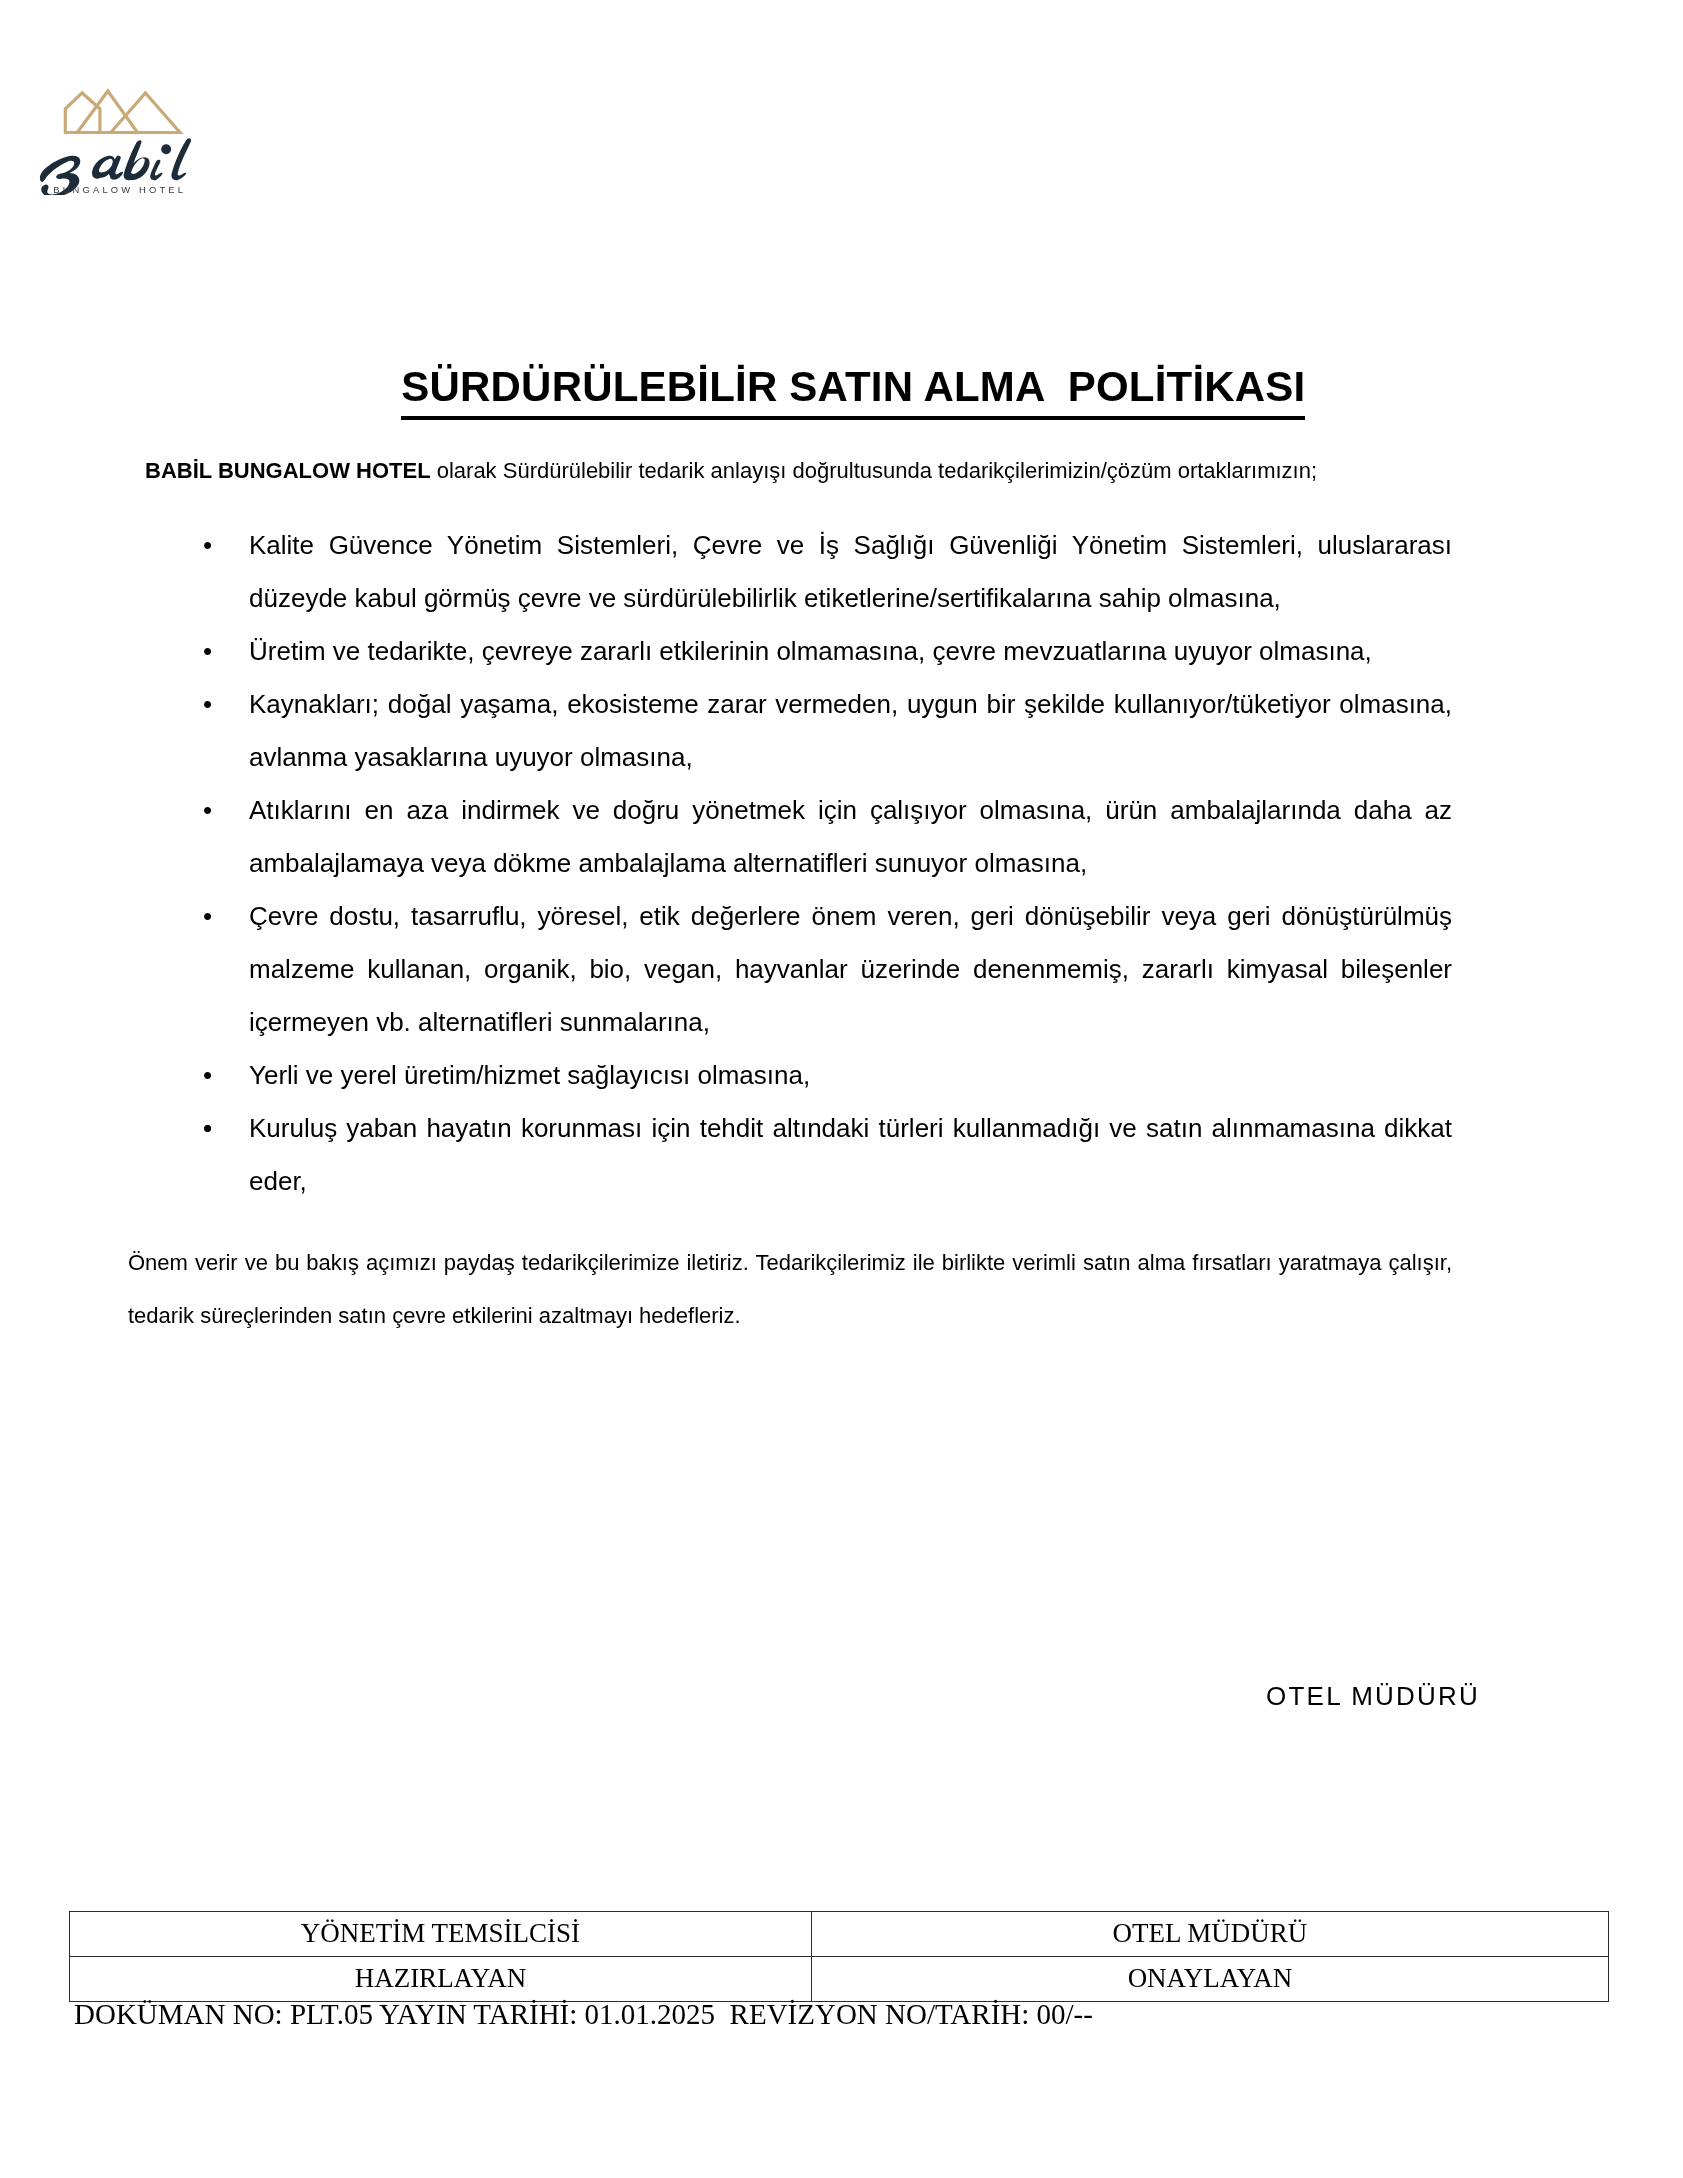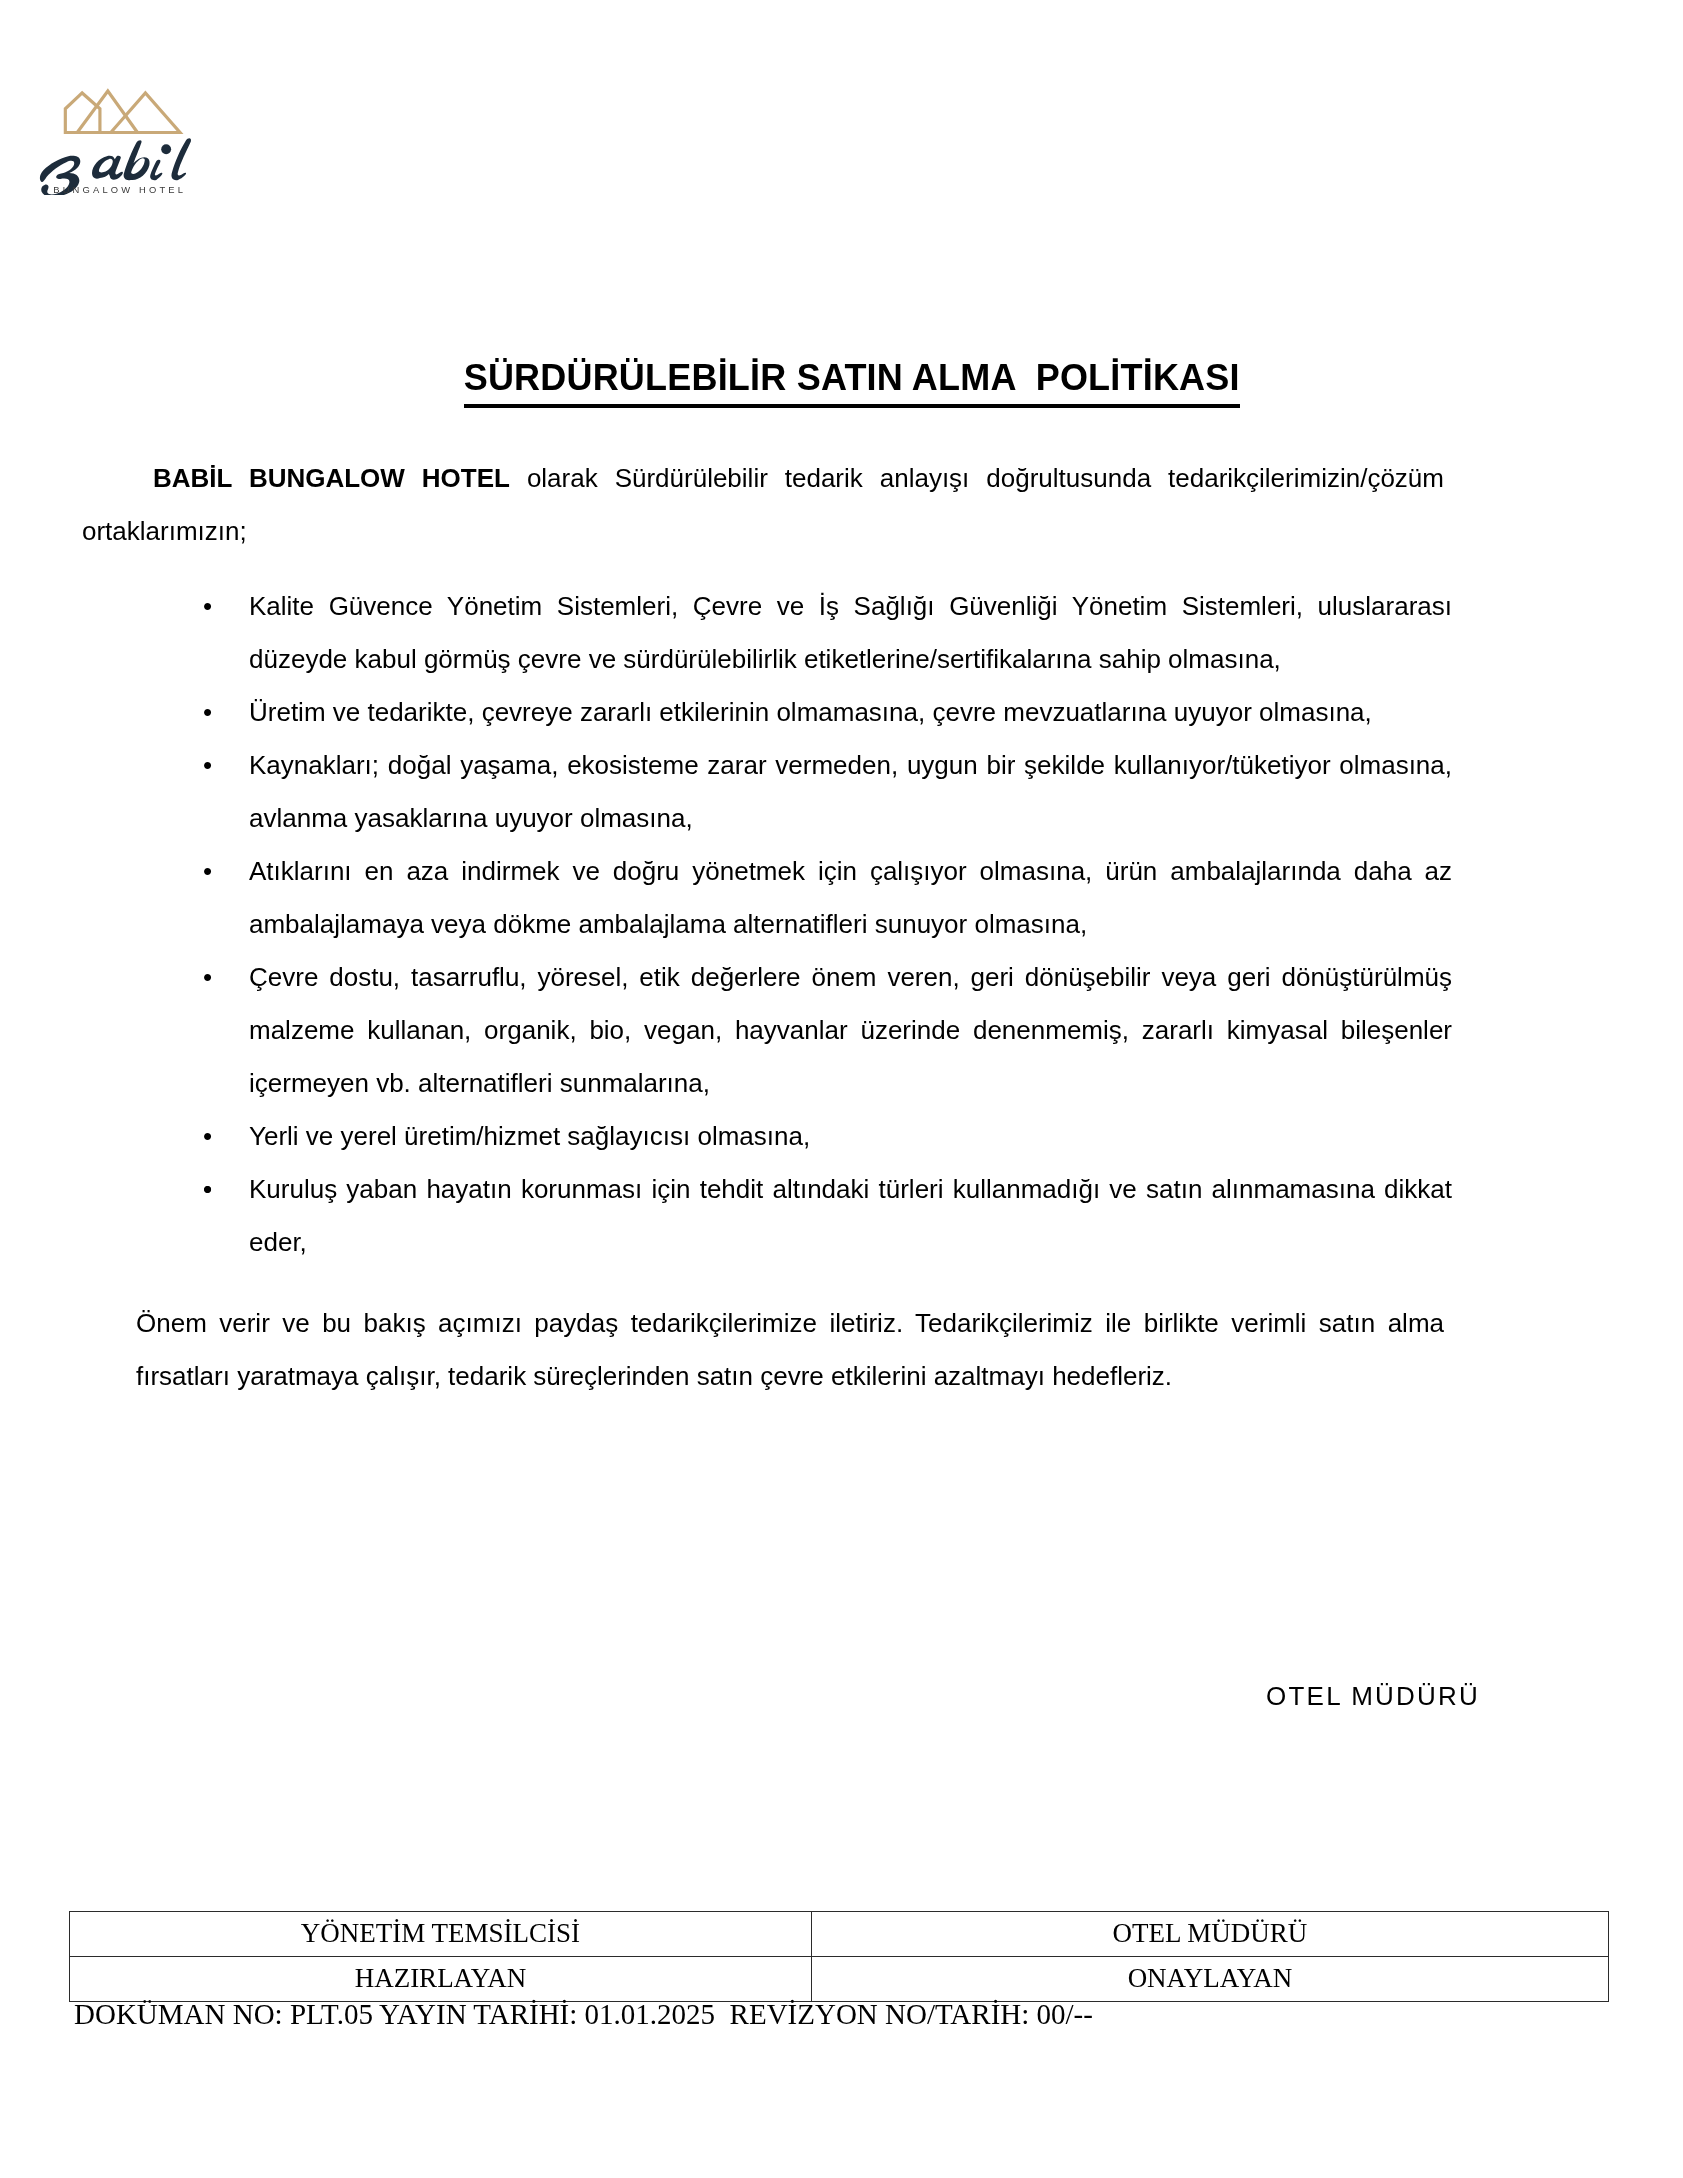--- a/index.html
+++ b/index.html
@@ -32,45 +32,45 @@
   }
   .logo-svg-wrap svg { display: block; }
 
   
   .doc-title {
     position: absolute;
     left: 0;
     top: 315px;
     width: 1683px;
     text-align: center;
-    font-size: 36px;
+    font-size: 42px;
     font-weight: bold;
     letter-spacing: 0.2px;
     font-family: "Liberation Sans Narrow", "Liberation Sans", sans-serif;
     white-space: pre;
   }
   .doc-title span {
     display: inline-block;
     border-bottom: 4px solid #000;
     padding-bottom: 5px;
   }
 
   
   .content {
     position: absolute;
     left: 74px;
     top: 444px;
     width: 1378px;
   }
   .para {
-    font-size: 26px;
+    font-size: 22px;
     line-height: 53px;
     text-align: justify;
     text-justify: inter-word;
-    margin: 8px;
+    margin: 0;
   }
   .intro {
     text-indent: 71px;
   }
   .intro b {
     font-weight: bold;
   }
   .bullet-list {
     margin: 22px 0 0 0;
     padding: 0;

